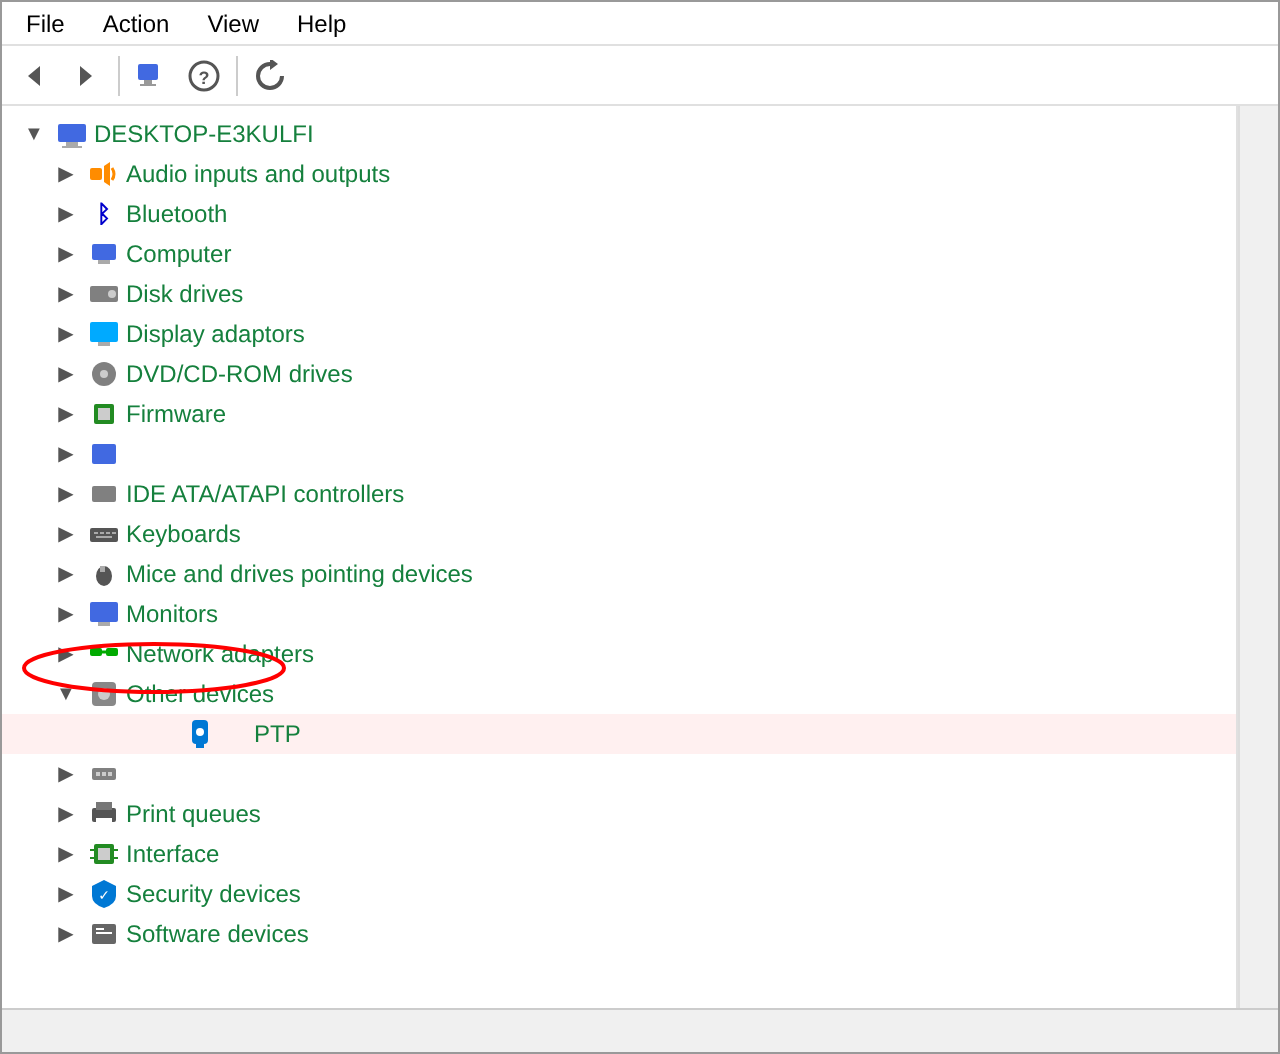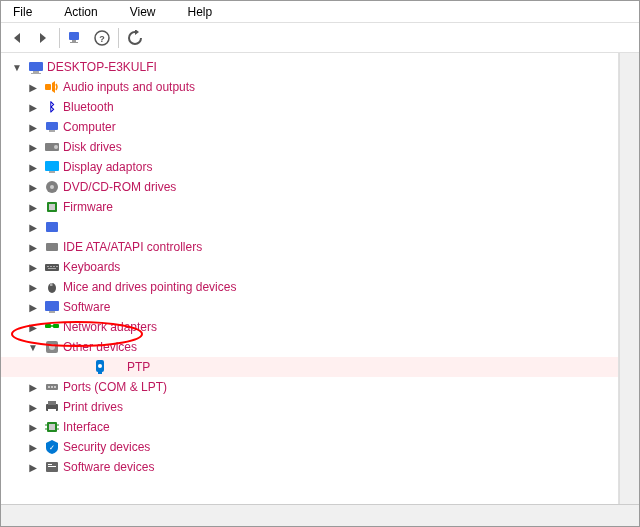--- a/index.html
+++ b/index.html
@@ -52,21 +52,21 @@
       align-items: center;
       justify-content: center;
       color: #333;
     }
     .menu-bar {
       height: 22px;
       display: flex;
       align-items: center;
       padding: 0 4px;
       border-bottom: 1px solid #e0e0e0;
-      gap: 16px;
+      gap: 3px;
     }
     .menu-item {
       padding: 2px 8px;
       cursor: pointer;
       font-size: 12px;
       color: #000;
     }
     .toolbar {
       height: 30px;
       display: flex;
@@ -131,21 +131,21 @@
       width: 16px;
       height: 16px;
       margin: 0 3px;
       flex-shrink: 0;
       display: flex;
       align-items: center;
       justify-content: center;
     }
     .item-label {
       font-size: 12px;
-      color: #be185d;
+      color: #15803d;
     }
     .right-panel {
       width: 20px;
       background: #f0f0f0;
       border-left: 1px solid #ddd;
       display: flex;
       flex-direction: column;
       align-items: center;
     }
     .status-bar {
@@ -358,21 +358,21 @@
 
         <div class="tree-item">
           <div class="indent" style="width:20px;"></div>
           <div class="expand-btn">▶</div>
           <div class="item-icon">
             <svg width="16" height="16" viewBox="0 0 16 16">
               <rect x="1" y="2" width="14" height="10" rx="1" fill="#4169e1"></rect>
               <rect x="5" y="12" width="6" height="2" fill="#aaa"></rect>
             </svg>
           </div>
-          <span class="item-label">Software</span>
+          <span class="item-label">Monitors</span>
         </div>
 
         <div class="tree-item">
           <div class="indent" style="width:20px;"></div>
           <div class="expand-btn">▶</div>
           <div class="item-icon">
             <svg width="16" height="16" viewBox="0 0 16 16">
               <rect x="1" y="5" width="6" height="4" rx="1" fill="#00aa00"></rect>
               <rect x="9" y="5" width="6" height="4" rx="1" fill="#00aa00"></rect>
               <line x1="7" y1="7" x2="9" y2="7" stroke="#00aa00" stroke-width="1.5"></line>
@@ -410,34 +410,33 @@
           <div class="indent" style="width:20px;"></div>
           <div class="expand-btn">▶</div>
           <div class="item-icon">
             <svg width="16" height="16" viewBox="0 0 16 16">
               <rect x="2" y="5" width="12" height="6" rx="1" fill="#808080"></rect>
               <rect x="4" y="7" width="2" height="2" fill="#ccc"></rect>
               <rect x="7" y="7" width="2" height="2" fill="#ccc"></rect>
               <rect x="10" y="7" width="2" height="2" fill="#ccc"></rect>
             </svg>
           </div>
-          <span class="item-label">Ports (COM &amp; LPT)</span>
         </div>
 
         <div class="tree-item">
           <div class="indent" style="width:20px;"></div>
           <div class="expand-btn">▶</div>
           <div class="item-icon">
             <svg width="16" height="16" viewBox="0 0 16 16">
               <rect x="2" y="5" width="12" height="7" rx="1" fill="#555"></rect>
               <rect x="4" y="2" width="8" height="4" fill="#777"></rect>
               <rect x="4" y="10" width="8" height="3" fill="#fff"></rect>
             </svg>
           </div>
-          <span class="item-label">Print drives</span>
+          <span class="item-label">Print queues</span>
         </div>
 
         <div class="tree-item">
           <div class="indent" style="width:20px;"></div>
           <div class="expand-btn">▶</div>
           <div class="item-icon">
             <svg width="16" height="16" viewBox="0 0 16 16">
               <rect x="3" y="3" width="10" height="10" rx="1" fill="#228b22"></rect>
               <rect x="5" y="5" width="6" height="6" fill="#ccc"></rect>
               <line x1="1" y1="6" x2="3" y2="6" stroke="#228b22" stroke-width="1"></line>

